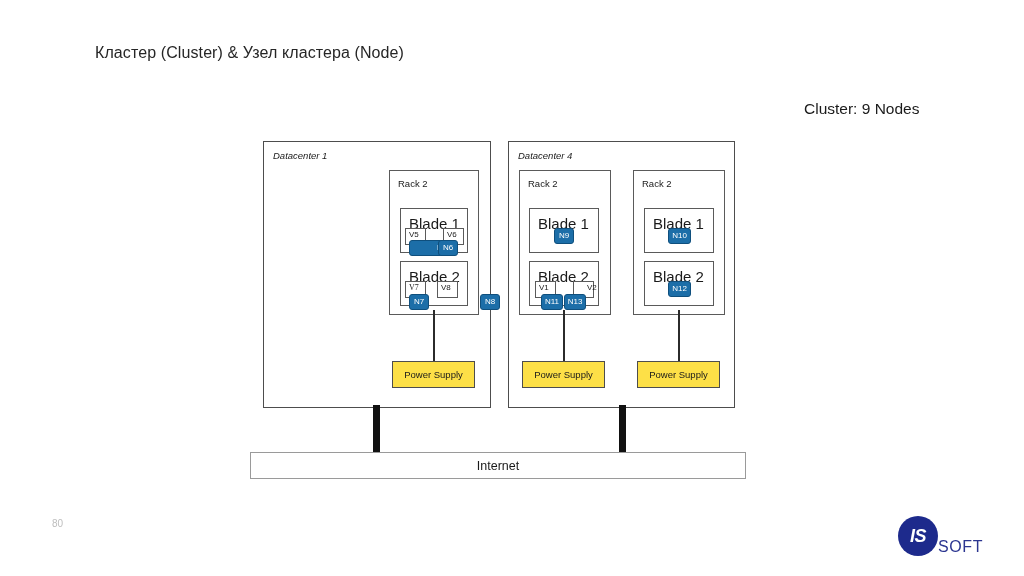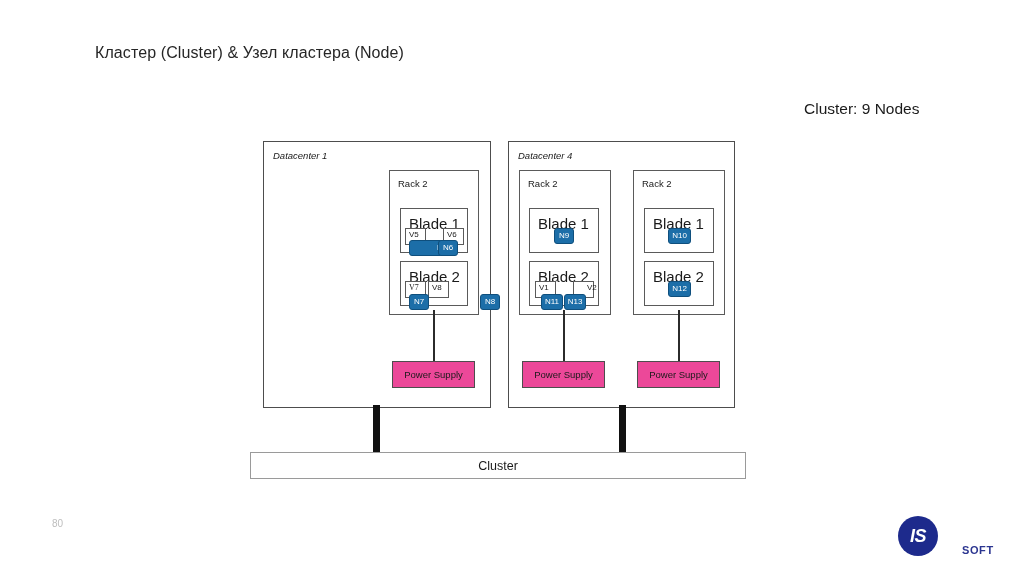--- a/index.html
+++ b/index.html
@@ -117,21 +117,21 @@
     justify-content: center;
     line-height: 1;
     z-index: 5;
   }
 
   
   .power-supply {
     position: absolute;
     box-sizing: border-box;
     border: 1px solid #4d4d4d;
-    background: #ec4899;
+    background: #fde047;
     display: flex;
     align-items: center;
     justify-content: center;
     font-size: 9.5px;
     color: #1a1a1a;
   }
 
   
   .connector {
     position: absolute;
@@ -184,25 +184,24 @@
     color: #ffffff;
     font-style: italic;
     font-weight: bold;
     font-size: 18px;
     display: flex;
     align-items: center;
     justify-content: center;
     letter-spacing: -0.5px;
   }
   .logo-text {
-    font-size: 11px;
-    font-weight: bold;
+    font-size: 16px;
+    font-weight: normal;
     color: #2b3590;
     letter-spacing: 0.6px;
-    margin-left: 24px;
   }
 </style>
 </head>
 <body>
 
 <div class="slide-title">Кластер (Cluster) &amp; Узел кластера (Node)</div>
 
 <div class="cluster-caption">Cluster: 9 Nodes</div>
 
 <div class="diagram">
@@ -220,21 +219,21 @@
   </div>
   <div class="vm" style="left:405px; top:228px; width:21px; height:17px;">V5</div>
   <div class="vm" style="left:443px; top:228px; width:21px; height:17px;">V6</div>
   <div class="node" style="left:409px; top:240px; width:20px; height:16px;padding-left:32px;">N5</div>
   <div class="node" style="left:438px; top:240px; width:20px; height:16px;">N6</div>
 
   <div class="box blade" style="left:400px; top:261px; width:68px; height:45px;">
     <div class="box-label blade-label">Blade 2</div>
   </div>
   <div class="vm" style="left:405px; top:281px; width:21px; height:17px;font-family:Liberation Serif, serif;">V7</div>
-  <div class="vm" style="left:428px; top:281px; width:21px; height:17px;">V8</div>
+  <div class="vm" style="left:437px; top:281px; width:21px; height:17px;">V8</div>
   <div class="node" style="left:409px; top:294px; width:20px; height:16px;">N7</div>
   <div class="node" style="left:438px; top:294px; width:20px; height:16px;margin-left:42px;">N8</div>
 
   <div class="connector" style="left:433px; top:310px; height:51px;"></div>
   <div class="power-supply" style="left:392px; top:361px; width:83px; height:27px;">Power Supply</div>
 
   <div class="box datacenter" style="left:508px; top:141px; width:227px; height:267px;">
     <div class="box-label dc-label">Datacenter 4</div>
   </div>
 
@@ -271,21 +270,21 @@
     <div class="box-label blade-label">Blade 2</div>
   </div>
   <div class="node" style="left:668px; top:281px; width:23px; height:16px;">N12</div>
 
   <div class="connector" style="left:678px; top:310px; height:51px;"></div>
   <div class="power-supply" style="left:637px; top:361px; width:83px; height:27px;">Power Supply</div>
 
   <div class="thick-connector" style="left:373px; top:405px; height:50px;"></div>
   <div class="thick-connector" style="left:619px; top:405px; height:50px;"></div>
 
-  <div class="internet-bar" style="left:250px; top:452px; width:496px; height:27px;">Cluster</div>
+  <div class="internet-bar" style="left:250px; top:452px; width:496px; height:27px;">Internet</div>
 
 </div>
 
 <div class="page-number">80</div>
 
 <div class="logo">
   <div class="logo-mark">IS</div>
   <div class="logo-text">SOFT</div>
 </div>
 

